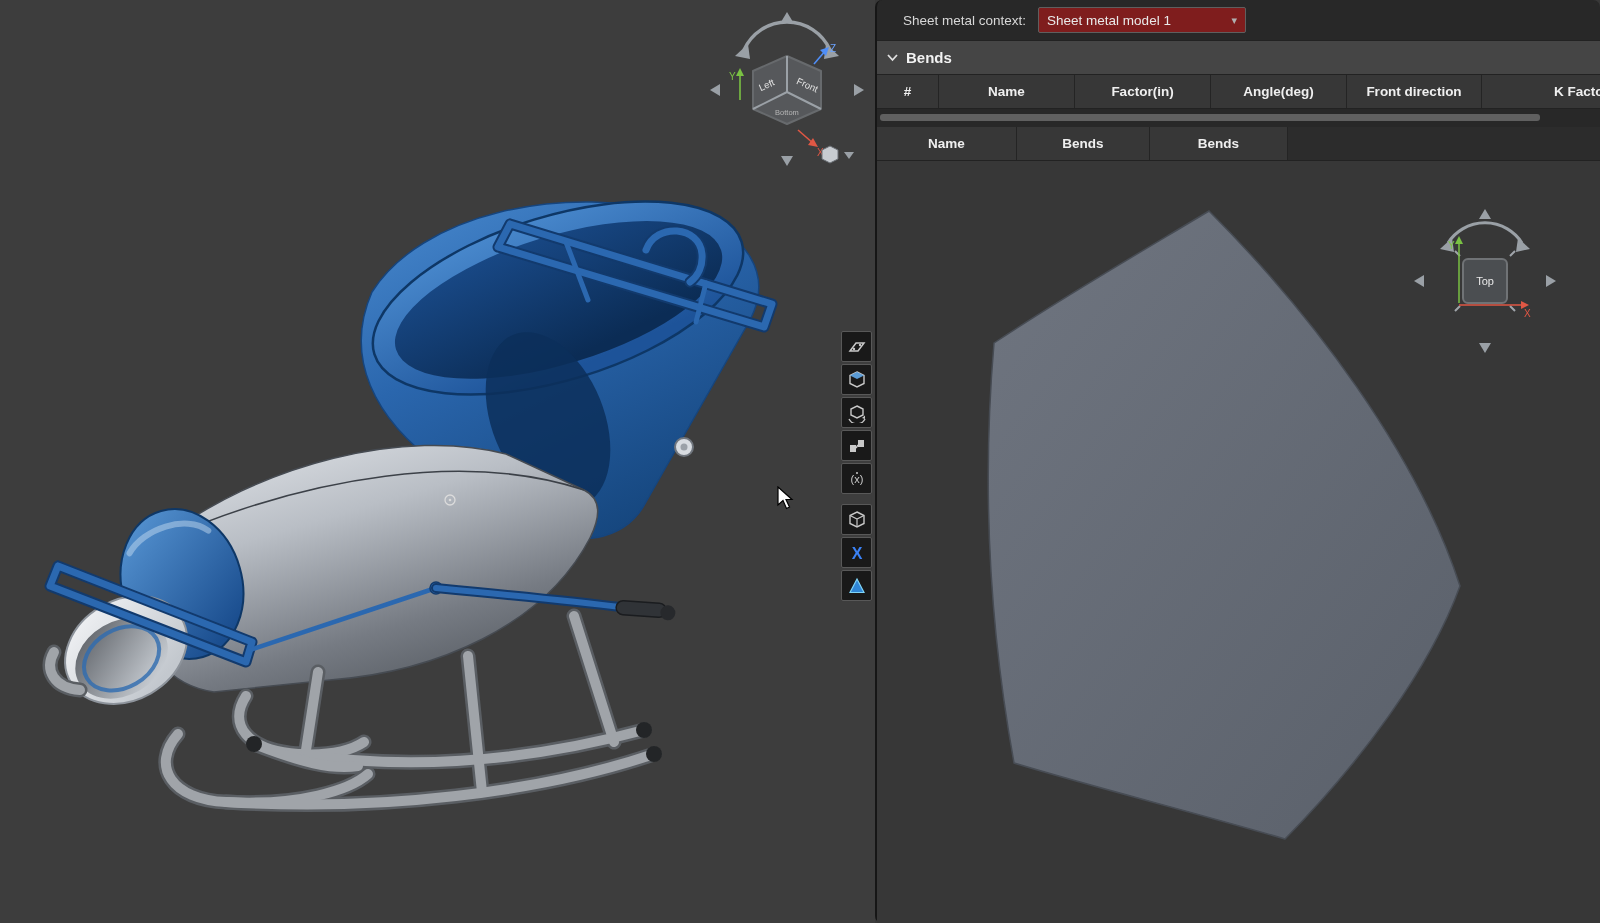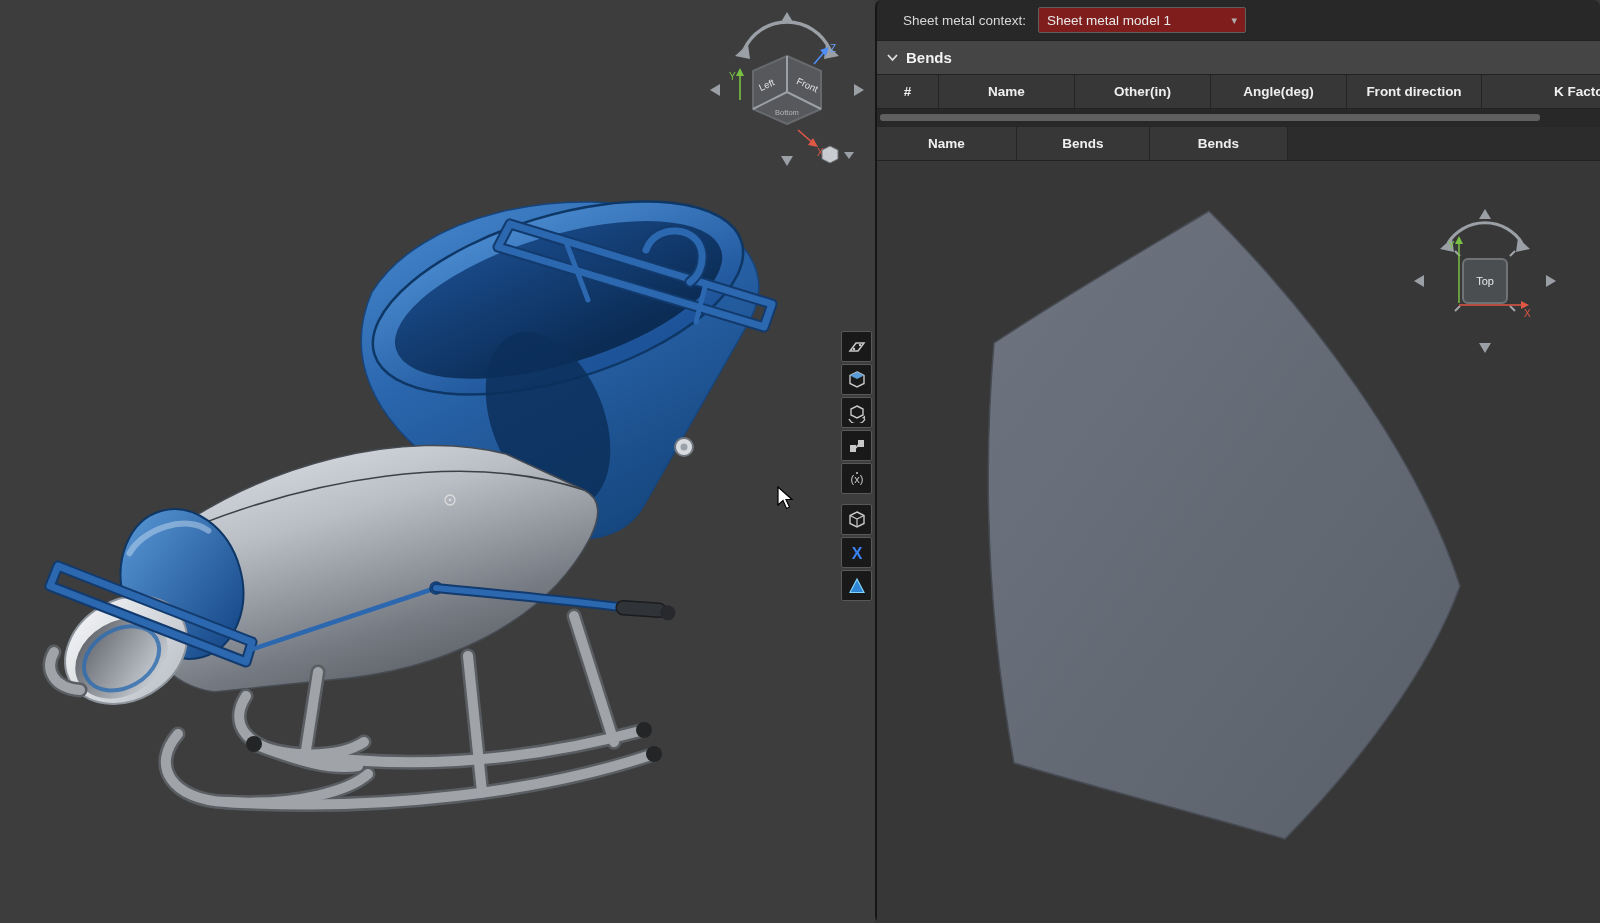--- a/index.html
+++ b/index.html
@@ -274,21 +274,21 @@
     <div class="section-header">
       <svg width="11" height="8" viewBox="0 0 11 8">
           <path d="M1 1 L5.5 6 L10 1" stroke="#e0e0e0" stroke-width="1.8" fill="none"></path>
         </svg>
       <span>Bends</span>
     </div>
 
     <div class="head-row">
       <div class="cell b0">#</div>
       <div class="cell b1">Name</div>
-      <div class="cell b2">Other(in)</div>
+      <div class="cell b2">Factor(in)</div>
       <div class="cell b3">Angle(deg)</div>
       <div class="cell b4">Front direction</div>
       <div class="cell b5">K Factor</div>
     </div>
 
     <div class="scroll-zone">
       <div class="scroll-thumb"></div>
     </div>
 
 

